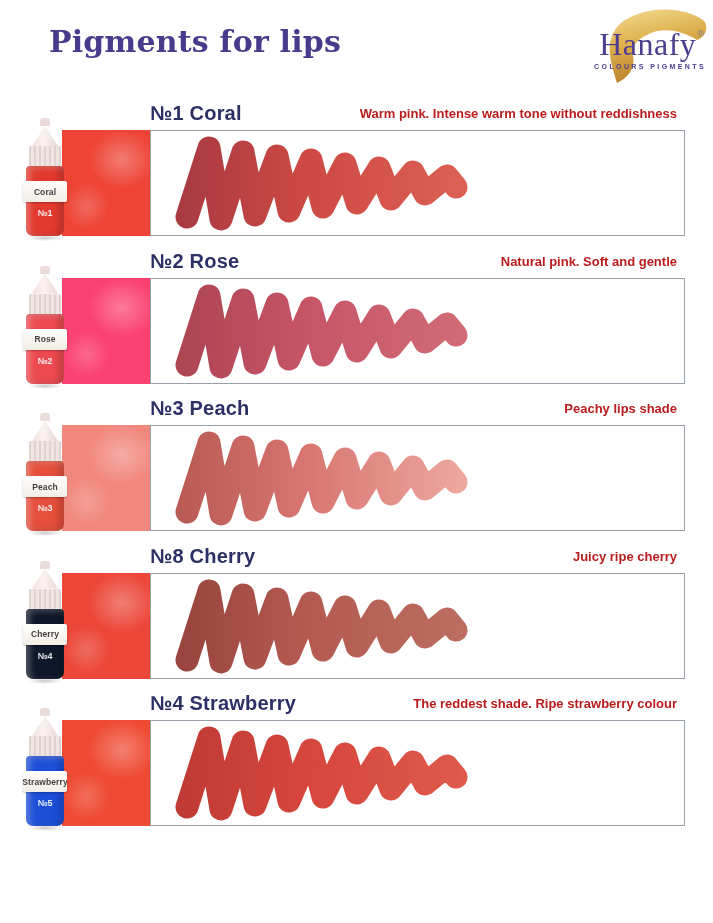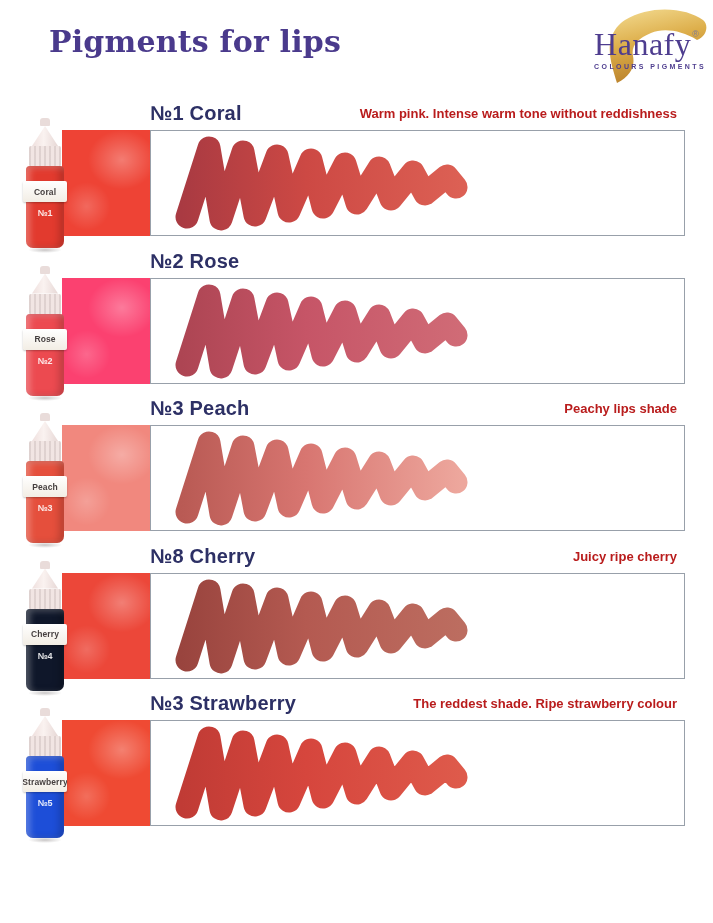--- a/index.html
+++ b/index.html
@@ -12,21 +12,21 @@
 
   
   .header { position:absolute; left:16px; top:0; width:713px; height:95px; }
   .page-title {
     position:absolute; left:33px; top:24px;
     font-family:"DejaVu Serif","Liberation Serif",serif;
     font-weight:700; font-size:30px; color:#4a3a8c; letter-spacing:0.2px;
   }
   .logo { position:absolute; right:14px; top:8px; width:155px; height:76px; }
   .logo-leaf { position:absolute; right:2px; top:0; width:150px; height:76px; z-index:0; }
-  .logo-textwrap { position:absolute; right:6px; top:20px; z-index:1; text-align:left; color:#4e3d8f; }
+  .logo-textwrap { position:absolute; right:6px; top:20px; z-index:1; text-align:center; color:#4e3d8f; }
   .brand-name {
     font-family:"Liberation Serif","DejaVu Serif",serif;
     font-size:32px; line-height:1; font-weight:400; letter-spacing:0.5px;
   }
   .reg-mark { font-size:9px; vertical-align:18px; color:#7d7a92; margin-left:1px; }
   .brand-sub { font-size:7px; font-weight:700; letter-spacing:2.4px; margin-top:3px; padding-right:3px; }
 
   
   .rows { position:absolute; top:95px; left:0; width:713px; }
   .row { position:relative; height:147.5px; }
@@ -60,21 +60,21 @@
     width:26px; height:20px; margin:0 auto;
     background:linear-gradient(to right,#efe0de,#faf2f0 45%,#e7d8d6);
     clip-path:polygon(50% 0%, 100% 100%, 0% 100%);
   }
   .cap {
     width:32px; height:20px; margin:0 auto;
     background:#f1e5e3; border-radius:2px 2px 1px 1px;
     background-image:repeating-linear-gradient(90deg, rgba(110,90,90,0.14) 0 2px, rgba(255,255,255,0) 2px 5px);
   }
   .bottle-body {
-    position:relative; width:38px; height:82px; margin:0 auto;
+    position:relative; width:38px; height:70px; margin:0 auto;
     border-radius:4px 4px 7px 7px;
     box-shadow:inset -5px 0 7px rgba(0,0,0,0.18), inset 4px 2px 6px rgba(255,255,255,0.28);
   }
   .bottle-body::after {
     content:""; position:absolute; left:2px; right:2px; bottom:-5px; height:6px;
     background:radial-gradient(ellipse at center, rgba(60,50,50,0.28), rgba(0,0,0,0) 70%);
   }
   .bottle-label {
     position:absolute; left:-3px; right:-3px; top:15px; height:21px;
     background:linear-gradient(#ffffff,#f2ede4);
@@ -144,20 +144,21 @@
             </linearGradient>
           </defs>
           <path d="M36,86 L58,17 L70,88 L92,21 L104,84 L126,25 L138,80 L160,29 L172,76 L194,33 L206,72 L228,37 L240,68 L262,41 L274,63 L296,45 L305,56" fill="none" stroke="url(#g0)" stroke-width="23" stroke-linecap="round" stroke-linejoin="round"></path>
         </svg>
       </div>
     </div>
   </section>
 
   <section class="row">
     <h2 class="row-title">№2 Rose</h2>
+    <p class="row-desc">Natural pink. Soft and gentle</p>
     <div class="row-body">
       <div class="swatch" style="background-color: rgb(251, 65, 112);"></div>
       <div class="bottle">
         <div class="tip-nub"></div>
         <div class="tip-cone"></div>
         <div class="cap"></div>
         <div class="bottle-body" style="background-color: rgb(236, 74, 80);">
           <div class="bottle-label">
               <span>Rose</span>
             </div>
@@ -235,21 +236,21 @@
               <stop offset="1" stop-color="#bc6d60"></stop>
             </linearGradient>
           </defs>
           <path d="M36,86 L58,17 L70,88 L92,21 L104,84 L126,25 L138,80 L160,29 L172,76 L194,33 L206,72 L228,37 L240,68 L262,41 L274,63 L296,45 L305,56" fill="none" stroke="url(#g3)" stroke-width="23" stroke-linecap="round" stroke-linejoin="round"></path>
         </svg>
       </div>
     </div>
   </section>
 
   <section class="row">
-    <h2 class="row-title">№3 Strawberry</h2>
+    <h2 class="row-title">№4 Strawberry</h2>
     <p class="row-desc">The reddest shade. Ripe strawberry colour</p>
     <div class="row-body">
       <div class="swatch" style="background-color: rgb(239, 74, 51);"></div>
       <div class="bottle">
         <div class="tip-nub"></div>
         <div class="tip-cone"></div>
         <div class="cap"></div>
         <div class="bottle-body" style="background-color: #1d4ed8;">
           <div class="bottle-label">
               <span>Strawberry</span>

